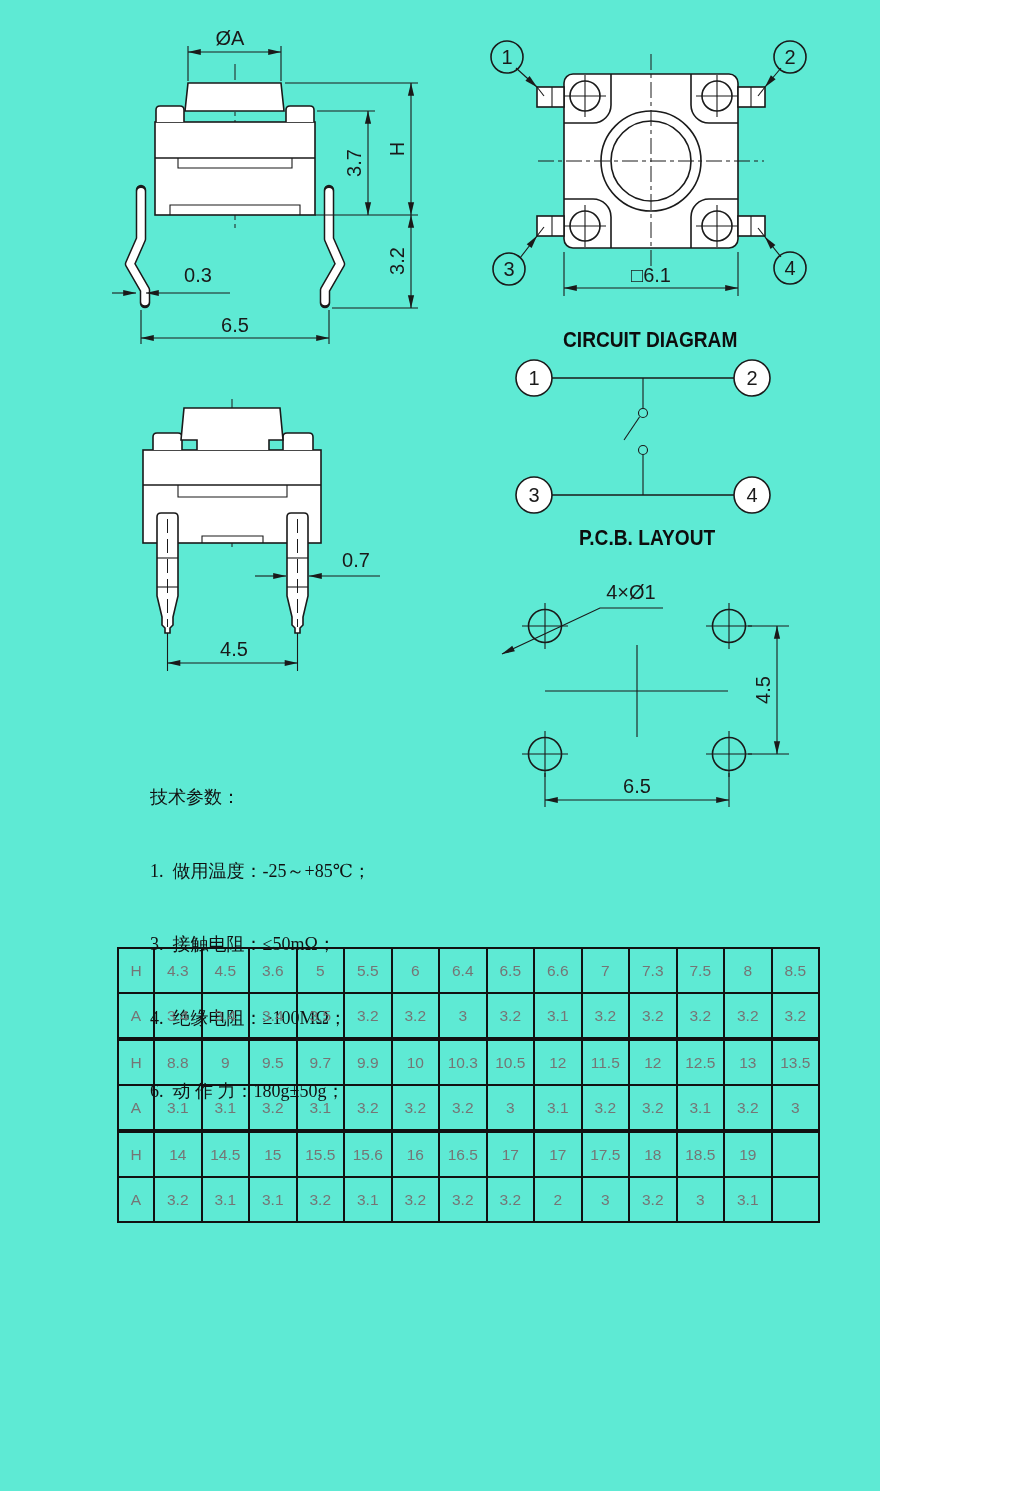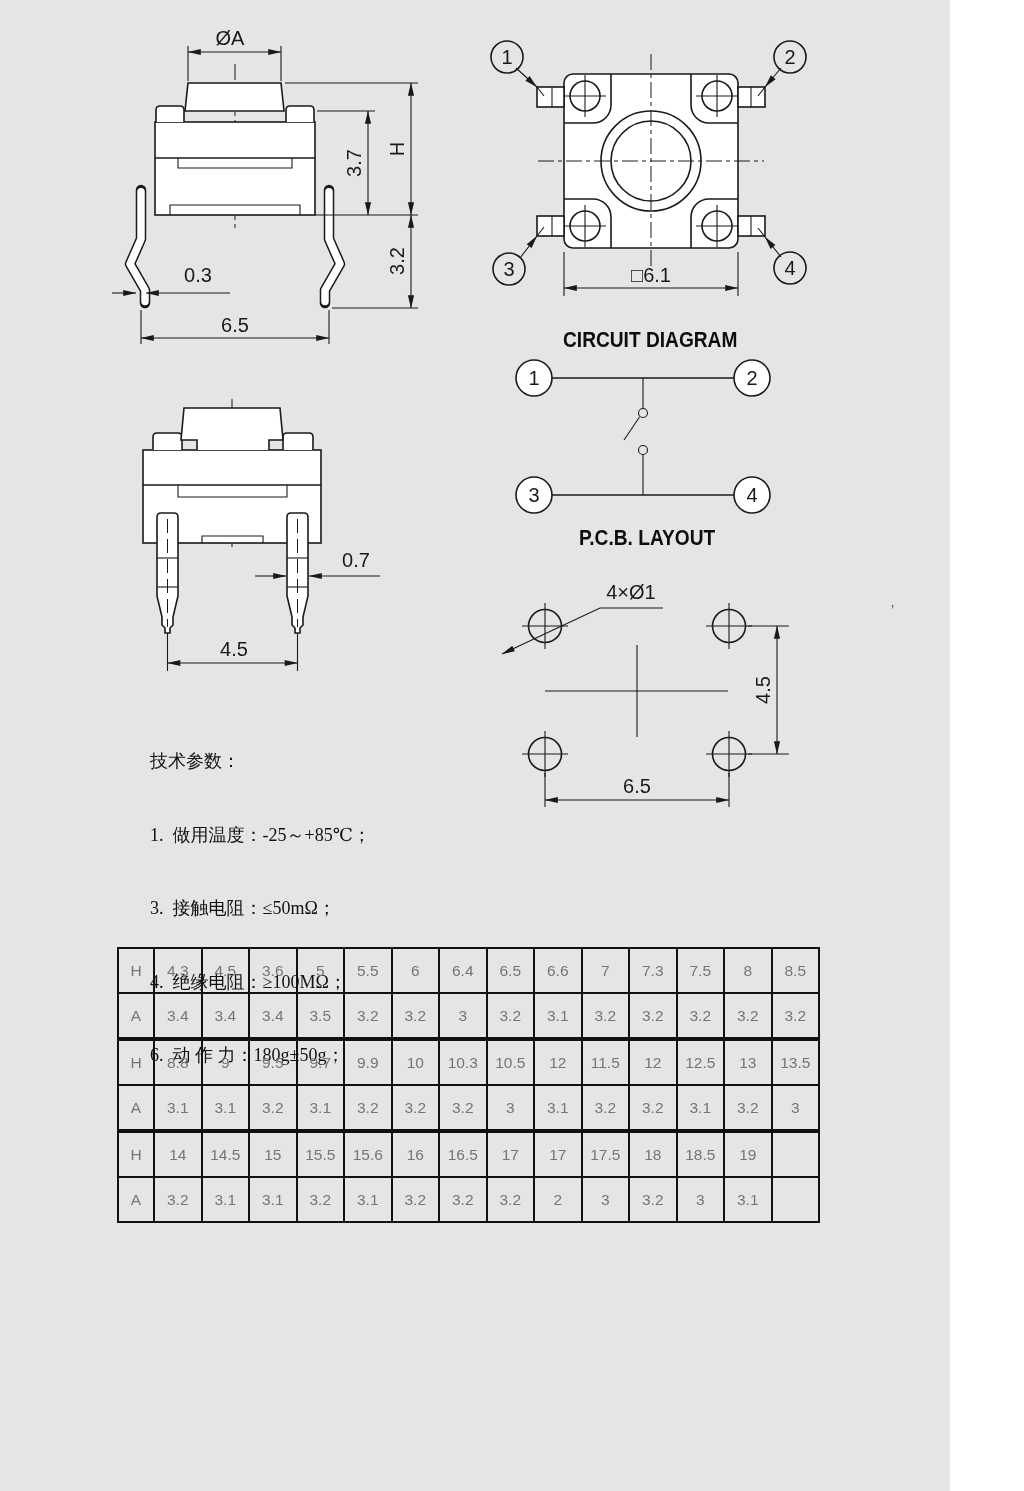--- a/index.html
+++ b/index.html
@@ -1,36 +1,36 @@
 <!DOCTYPE html>
 <html><head>
 <meta charset="utf-8">
 <style>
   html,body { margin:0; padding:0; background:#ffffff; }
   .page {
-    position:relative; width:950px; height:1491px; background:#e5e5e5;
+    position:relative; width:880px; height:1491px; background:#5eead4;
     font-family:"Liberation Sans", sans-serif; overflow:hidden;
   }
   .abs { position:absolute; }
   svg { display:block; }
   svg text { font-family:"Liberation Sans", sans-serif; font-size:20px; fill:#1a1a1a; }
   .ln   { stroke:#1a1a1a; stroke-width:1.6; fill:none; }
   .lnw  { stroke:#1a1a1a; stroke-width:1.6; fill:#ffffff; }
   .thin { stroke:#1a1a1a; stroke-width:1.1; fill:none; }
   .cl   { stroke:#1a1a1a; stroke-width:1; fill:none; stroke-dasharray:16 4 4 4; }
   .dash2{ stroke:#1a1a1a; stroke-width:1; fill:none; stroke-dasharray:14 6; }
   .legB { stroke:#1a1a1a; stroke-width:10.5; fill:none; stroke-linecap:round; stroke-linejoin:round; }
   .legW { stroke:#ffffff; stroke-width:7.5; fill:none; stroke-linecap:round; stroke-linejoin:round; }
   .dtitle {
     position:absolute; font-weight:700; font-size:22px; color:#0d0d0d;
     transform:scaleX(0.87); transform-origin:left top; white-space:nowrap;
     letter-spacing:0px;
   }
   .tech {
-    position:absolute; left:150px; top:700px; color:#111;
+    position:absolute; left:150px; top:736px; color:#111;
     font-family:"Liberation Serif","DejaVu Serif",serif;
     font-size:18px; line-height:24.5px; white-space:pre-wrap;
   }
   table.dim {
     position:absolute; left:117px; top:947px; border-collapse:collapse;
     table-layout:fixed; color:#757575; font-size:15.5px;
   }
   table.dim td {
     border:2px solid #111; text-align:center; vertical-align:middle;
     height:43px; padding:0; overflow:hidden;

